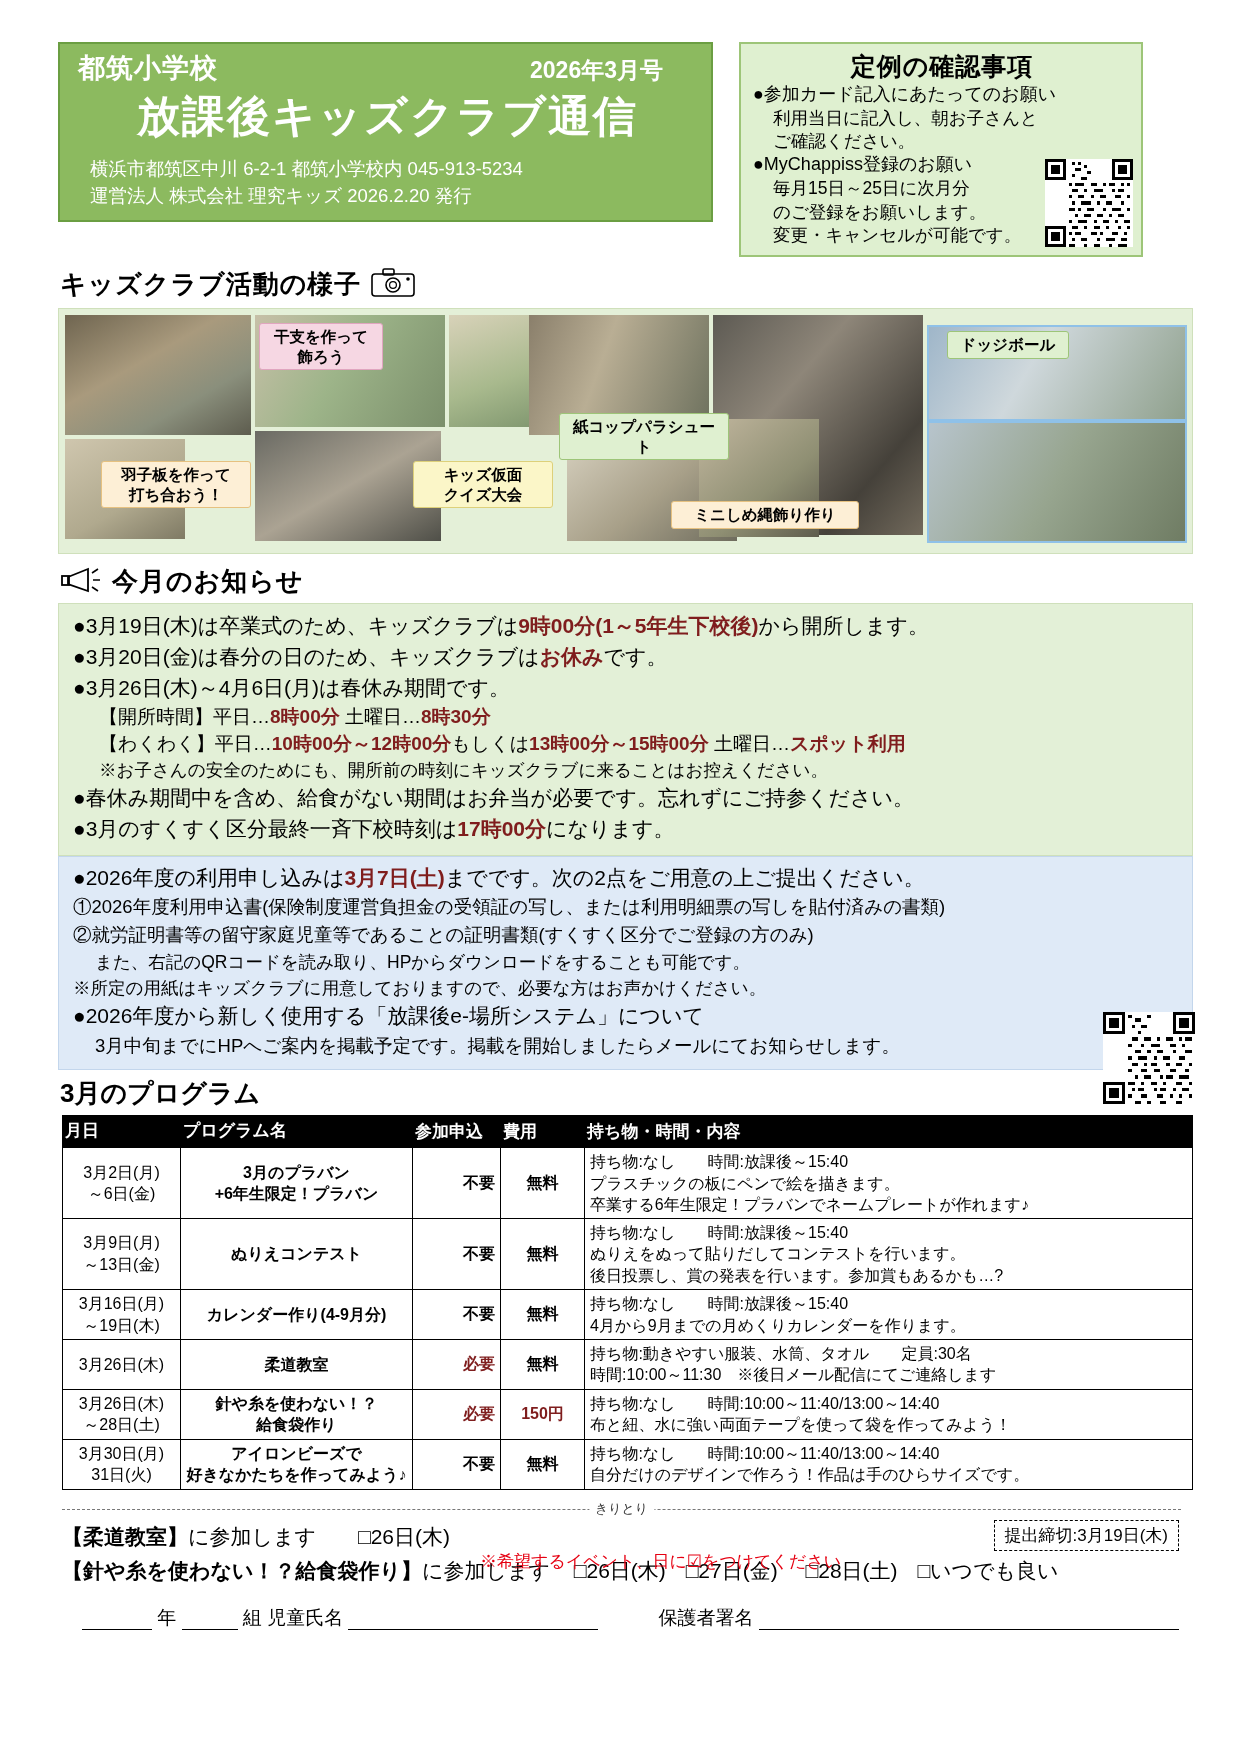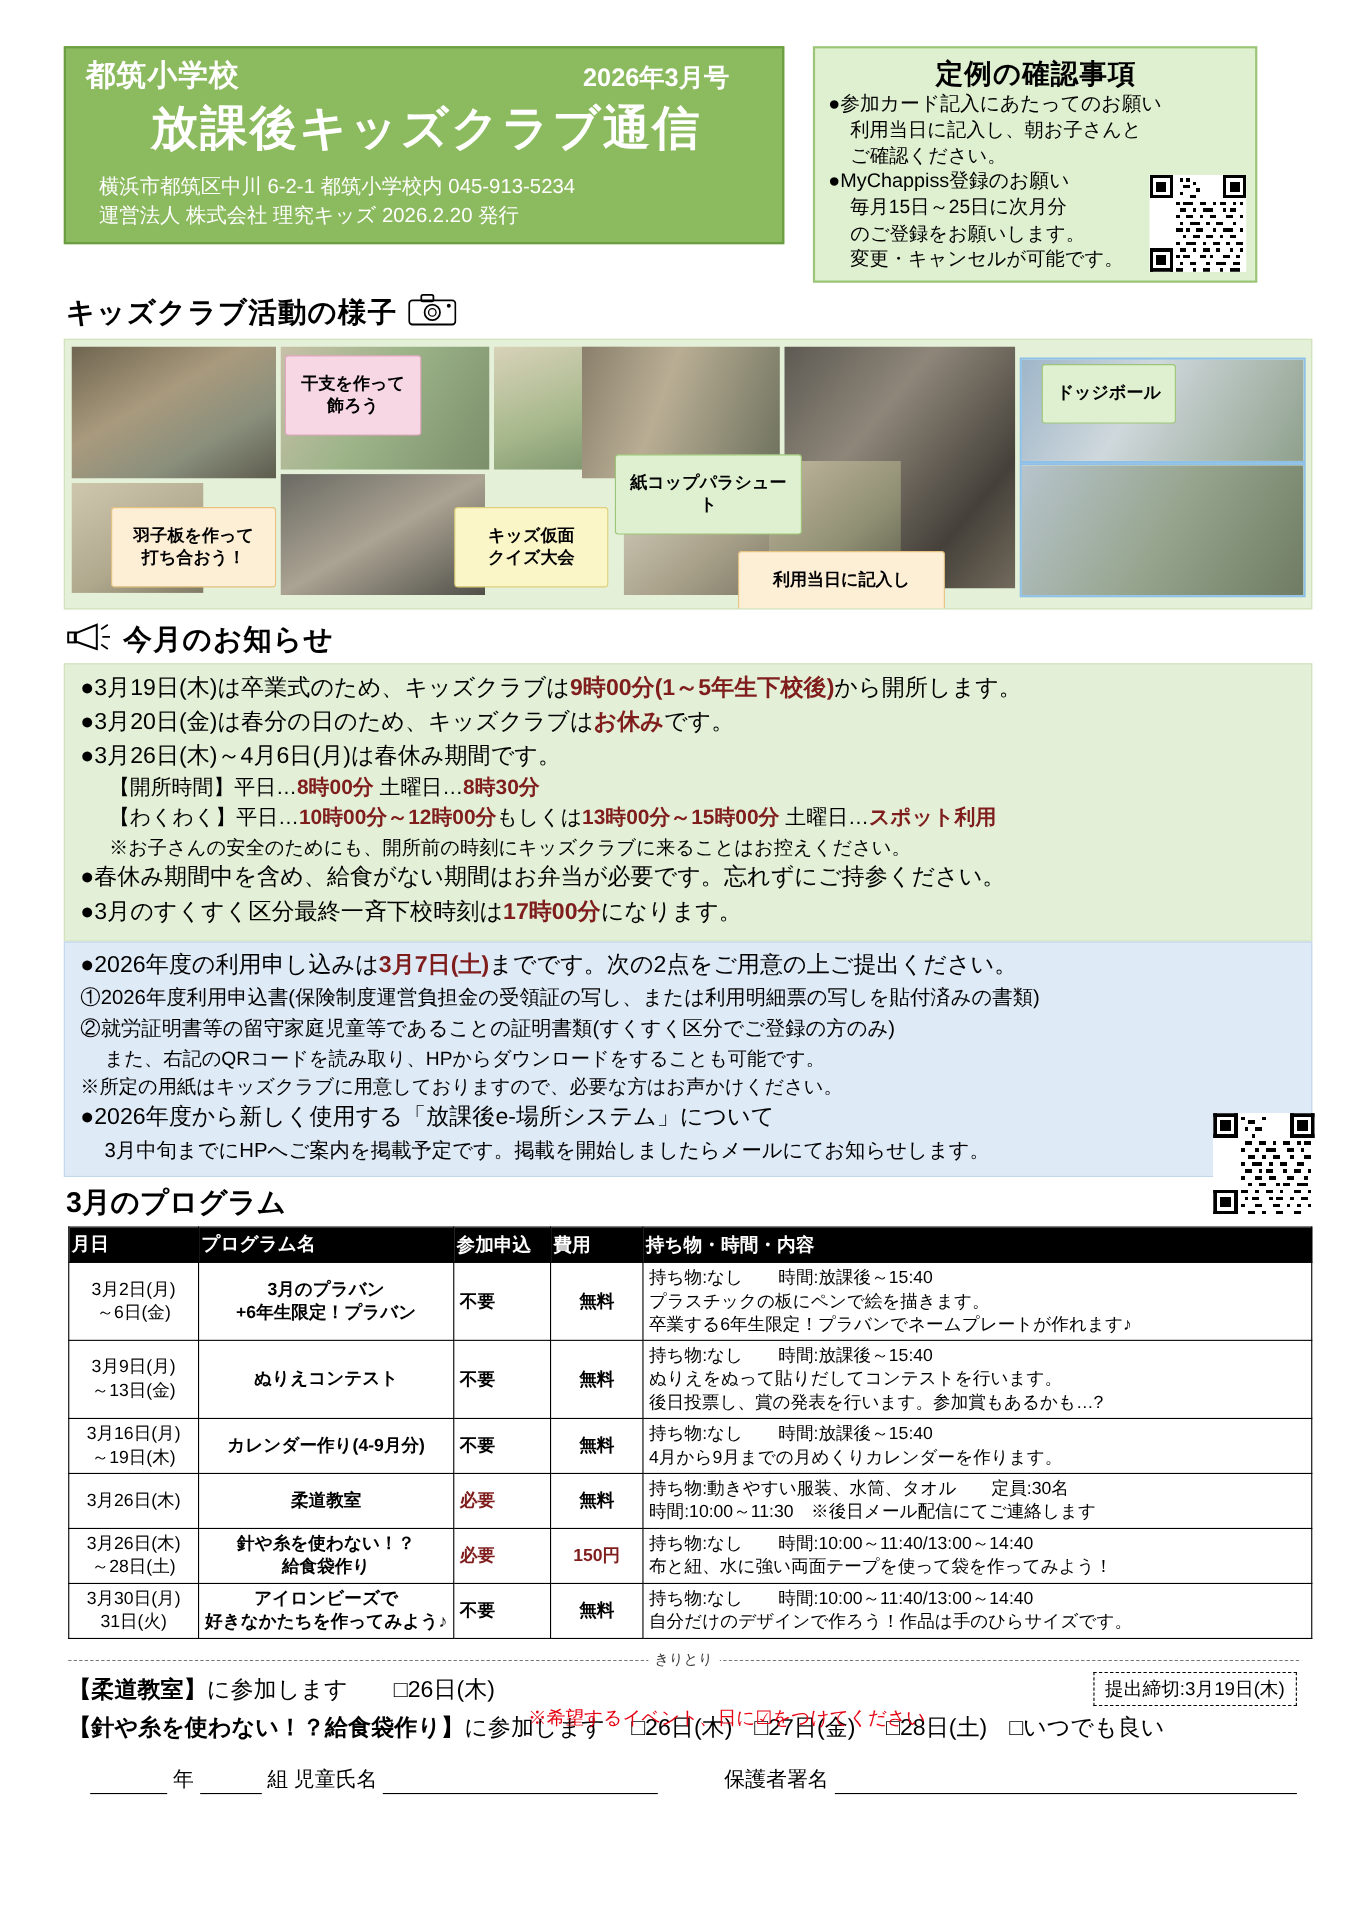--- a/index.html
+++ b/index.html
@@ -49,21 +49,21 @@
   .section-title-row { display:flex; align-items:center; gap:10px; padding:10px 0 4px 60px; }
   .section-title { font-size:26px; font-weight:bold; letter-spacing:1px; }
   .photo-band {
     margin:2px 48px 0 58px; height:246px; background:#e4f0d8; border:1px solid #cfe0bb;
     position:relative; overflow:hidden;
   }
   .ph { position:absolute; background:#b9c2b0; overflow:hidden; }
   .ph .inner { width:100%; height:100%; }
   .cap {
     position:absolute; font-size:15.5px; font-weight:bold; text-align:center;
-    border-radius:3px; padding:16px 6px; line-height:1.25;
+    border-radius:3px; padding:3px 6px; line-height:1.25;
   }
 
   
   .news-head { display:flex; align-items:center; gap:8px; padding:10px 0 0 58px; }
   .news-box {
     margin:4px 48px 0 58px; background:#e3f0d7; border:1px solid #cfe0bb; padding:6px 12px 10px 14px;
   }
   .news-li { font-size:21px; line-height:1.42; margin:1px 0; }
   .news-sub { font-size:19px; line-height:1.42; padding-left:26px; }
   .news-note { font-size:17.5px; line-height:1.4; padding-left:26px; }
@@ -84,21 +84,21 @@
   }
   table.prog th {
     background:#000; color:#fff; font-size:17px; font-weight:bold;
     border:1px solid #000; padding:4px 2px; text-align:left;
   }
   table.prog td {
     border:1px solid #000; font-size:16px; padding:3px 5px; vertical-align:middle;
   }
   .c-date { width:118px; text-align:center; line-height:1.35; }
   .c-name { width:232px; text-align:center; font-weight:bold; line-height:1.35; }
-  .c-apply { width:88px; text-align:left; font-weight:bold; }
+  .c-apply { width:88px; text-align:right; font-weight:bold; }
   .c-fee { width:84px; text-align:center; font-weight:bold; }
   .c-desc { line-height:1.33; }
 
   
   .cutline { margin:10px 60px 0 62px; position:relative; height:18px; }
   .cutline .dashes { border-top:1px dashed #777; position:absolute; top:9px; left:0; right:0; }
   .cutline .label {
     position:absolute; left:50%; transform:translateX(-50%); top:0; background:#fff;
     font-size:13px; padding:0 6px; color:#333;
   }
@@ -283,21 +283,21 @@
     </div>
 
     <div class="cap" style="left:200px; top:14px; width:124px; background:#f6d7e3; border:1px solid #e0a5bf; white-space:pre-line;">干支を作って
 飾ろう</div>
     <div class="cap" style="left:888px; top:22px; width:122px; background:#dff0d0; border:1px solid #9dc578;">ドッジボール</div>
     <div class="cap" style="left:500px; top:104px; width:170px; background:#dff0d0; border:1px solid #9dc578;">紙コップパラシュート</div>
     <div class="cap" style="left:42px;  top:152px; width:150px; background:#fdefd6; border:1px solid #e6c180; white-space:pre-line;">羽子板を作って
 打ち合おう！</div>
     <div class="cap" style="left:354px; top:152px; width:140px; background:#fbf6c8; border:1px solid #ddd07a; white-space:pre-line;">キッズ仮面
 クイズ大会</div>
-    <div class="cap" style="left:612px; top:192px; width:188px; background:#fdefd6; border:1px solid #e6c180;">利用当日に記入し</div>
+    <div class="cap" style="left:612px; top:192px; width:188px; background:#fdefd6; border:1px solid #e6c180;">ミニしめ縄飾り作り</div>
   </div>
 
   <div class="news-head">
     <span>
       <svg width="46" height="30" viewBox="0 0 46 30">
         <path d="M10 12 L30 4 L30 26 L10 19 Z" fill="none" stroke="#000" stroke-width="1.8"></path>
         <rect x="4" y="11" width="7" height="9" fill="none" stroke="#000" stroke-width="1.8"></rect>
         <path d="M34 8 L40 4 M35 15 L42 15 M34 22 L40 26" stroke="#000" stroke-width="1.6" fill="none"></path>
       </svg>
     </span>

